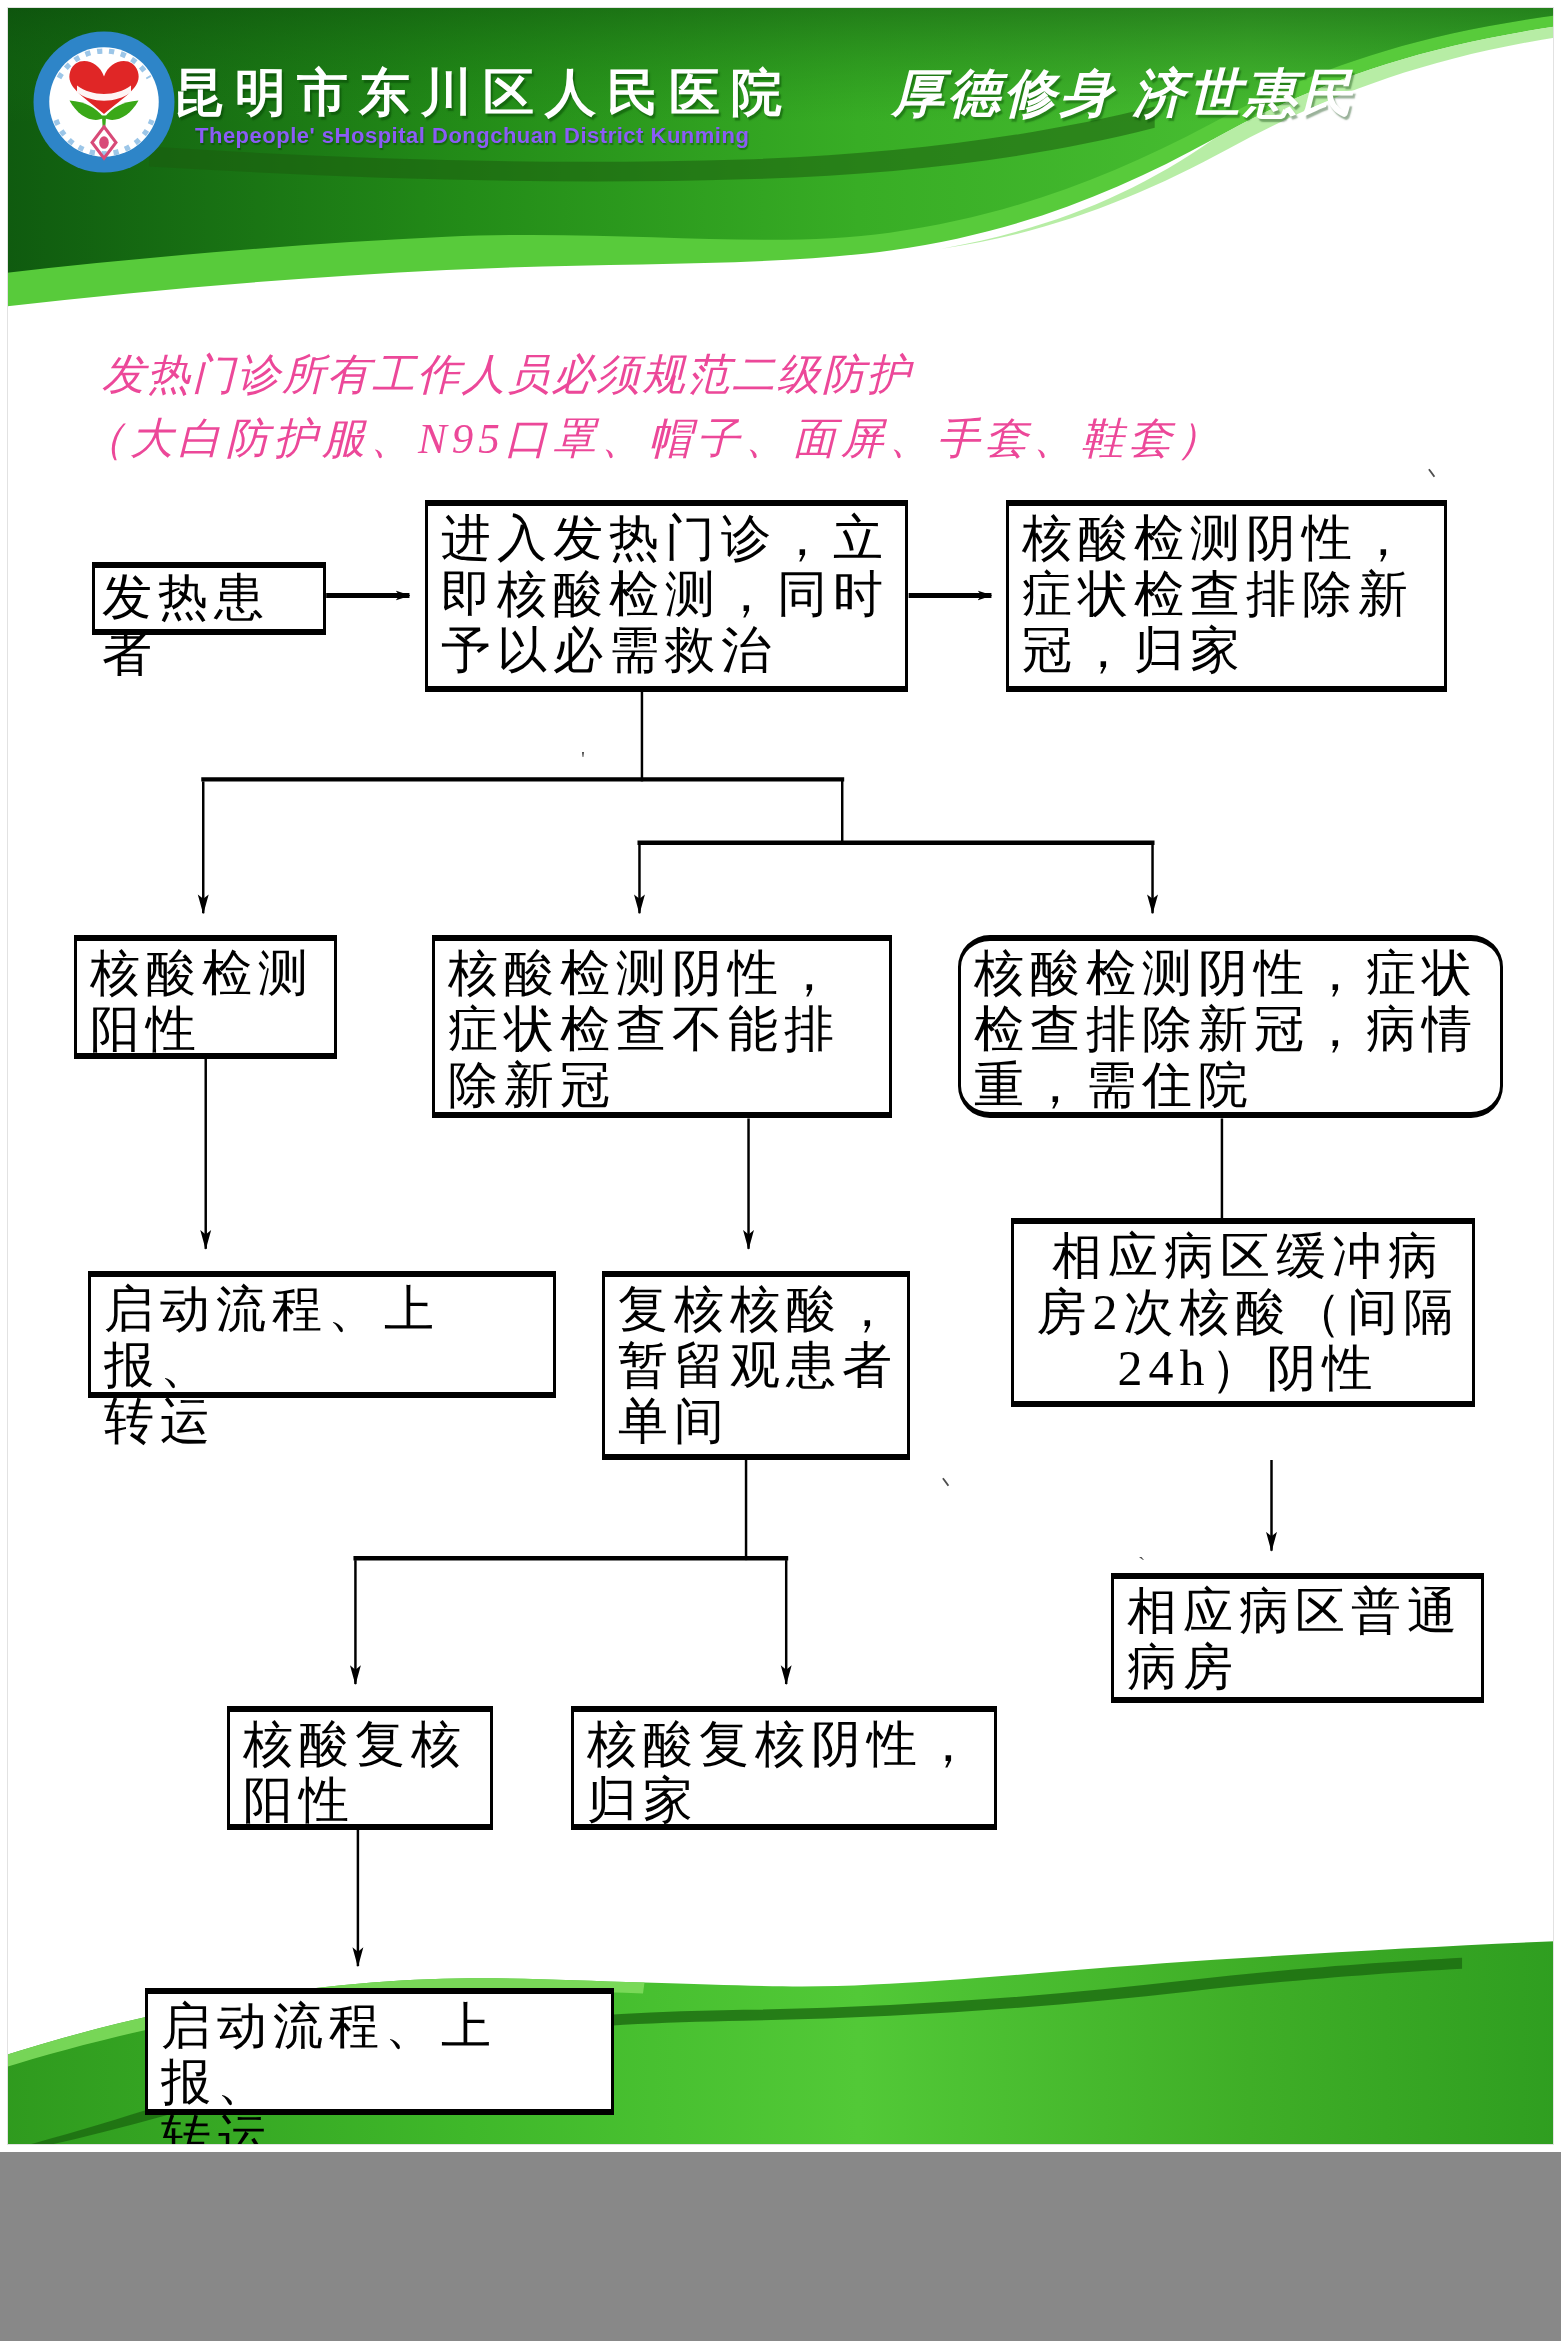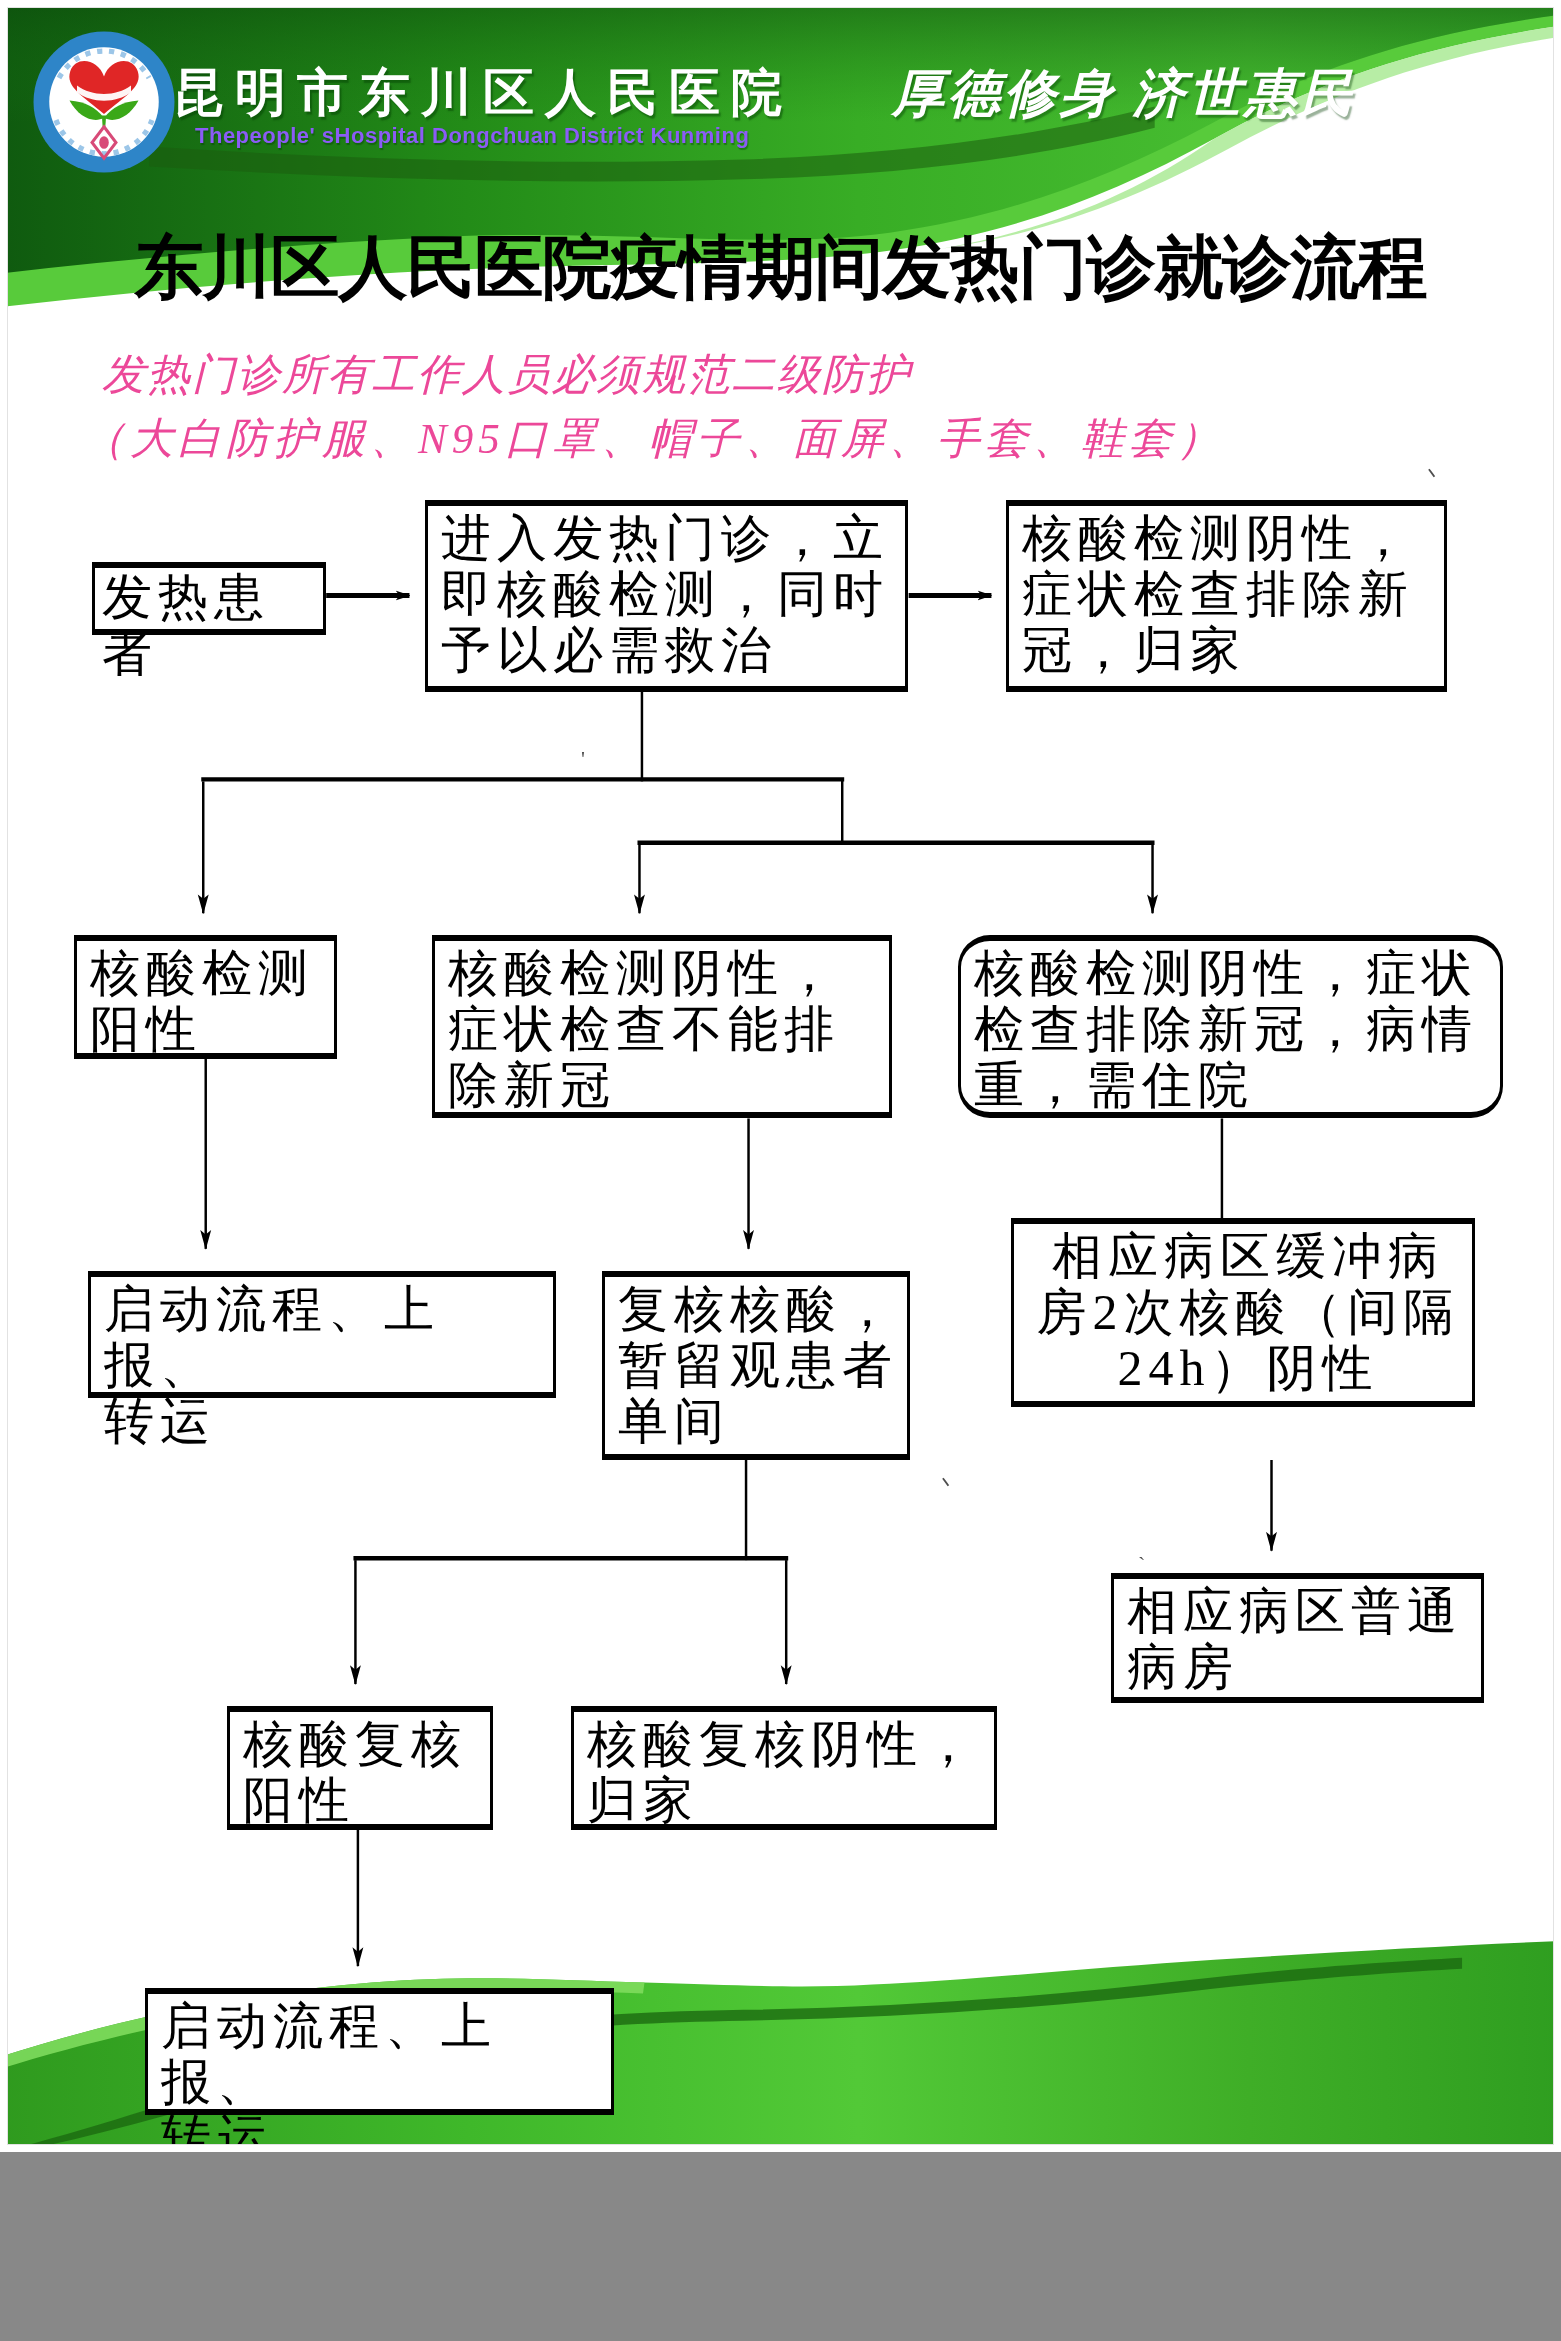--- a/index.html
+++ b/index.html
@@ -137,21 +137,20 @@
         <path d="M50 66.5 L58 77 L50 87.5 L42 77 Z"></path>
         <ellipse cx="50" cy="77" rx="3.2" ry="4.2" fill="#d84a78" stroke="none"></ellipse>
       </g>
     </svg>
   </div>
 
   <div class="hosp-cn">昆明市东川区人民医院</div>
   <div class="hosp-en">Thepeople' sHospital Dongchuan District Kunming</div>
   <div class="slogan">厚德修身 济世惠民</div>
 
-  <h1 class="title">东川区人民医院疫情期间发热门诊就诊流程</h1>
   <div class="sub sub1">发热门诊所有工作人员必须规范二级防护</div>
   <div class="sub sub2">（大白防护服、N95口罩、帽子、面屏、手套、鞋套）</div>
 
   <svg class="connectors" width="1561" height="2342" viewBox="0 0 3149 4724">
     <defs>
       <marker id="mh" markerUnits="userSpaceOnUse" markerWidth="30" markerHeight="22" viewBox="0 0 30 22" refX="28" refY="11" orient="auto">
         <polygon points="0,1 30,11 0,21 8,11" fill="#000"></polygon>
       </marker>
       <marker id="mv" markerUnits="userSpaceOnUse" markerWidth="40" markerHeight="26" viewBox="0 0 40 26" refX="38" refY="13" orient="auto">
         <polygon points="0,2 40,13 0,24 9,13" fill="#000"></polygon>

